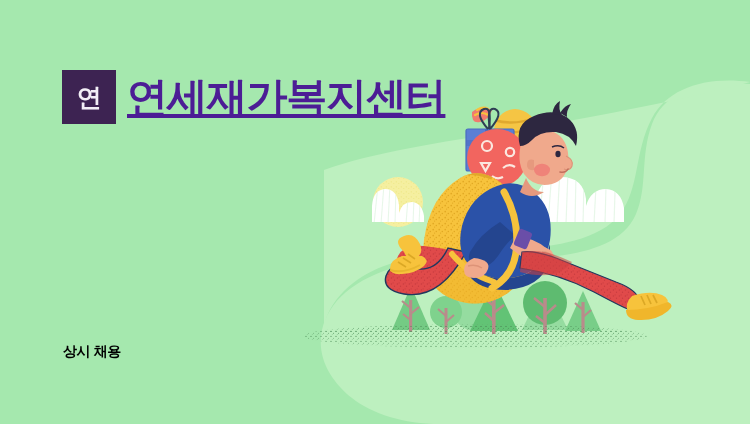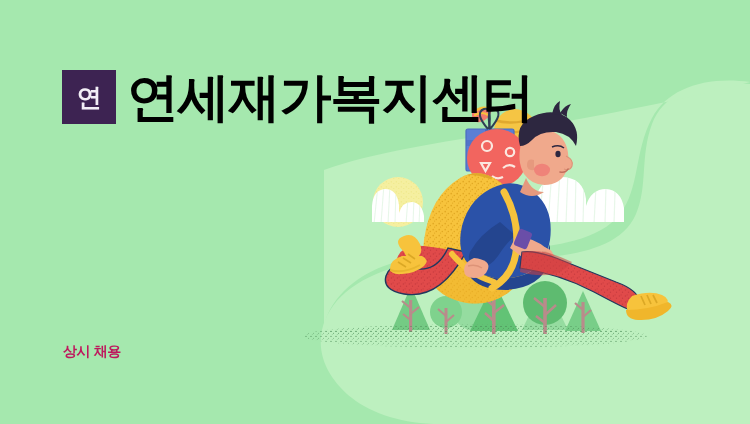--- a/index.html
+++ b/index.html
@@ -51,44 +51,45 @@
     flex: 0 0 auto;
   }
   .brand-badge span {
     color: #f2eef6;
     font-size: 25px;
     font-weight: 700;
     line-height: 1;
     letter-spacing: -0.5px;
   }
   .brand-title {
-    color: #000000;
-    font-size: 52px;
+    color: #4c1d95;
+    font-size: 41px;
     font-weight: 700;
     line-height: 1;
     letter-spacing: -1.2px;
     white-space: nowrap;
+    text-decoration: underline;
   }
 
   .job-title {
     position: absolute;
     left: 63px;
     top: 308px;
     color: #111111;
     font-size: 21px;
     font-weight: 700;
     line-height: 1.15;
     letter-spacing: -0.8px;
     white-space: nowrap;
   }
   .job-status {
     position: absolute;
     left: 63px;
     top: 343px;
-    color: #be185d;
+    color: #000000;
     font-size: 14px;
     font-weight: 700;
     line-height: 1.15;
     letter-spacing: -0.4px;
     white-space: nowrap;
   }
 </style>
 </head>
 <body>
 

